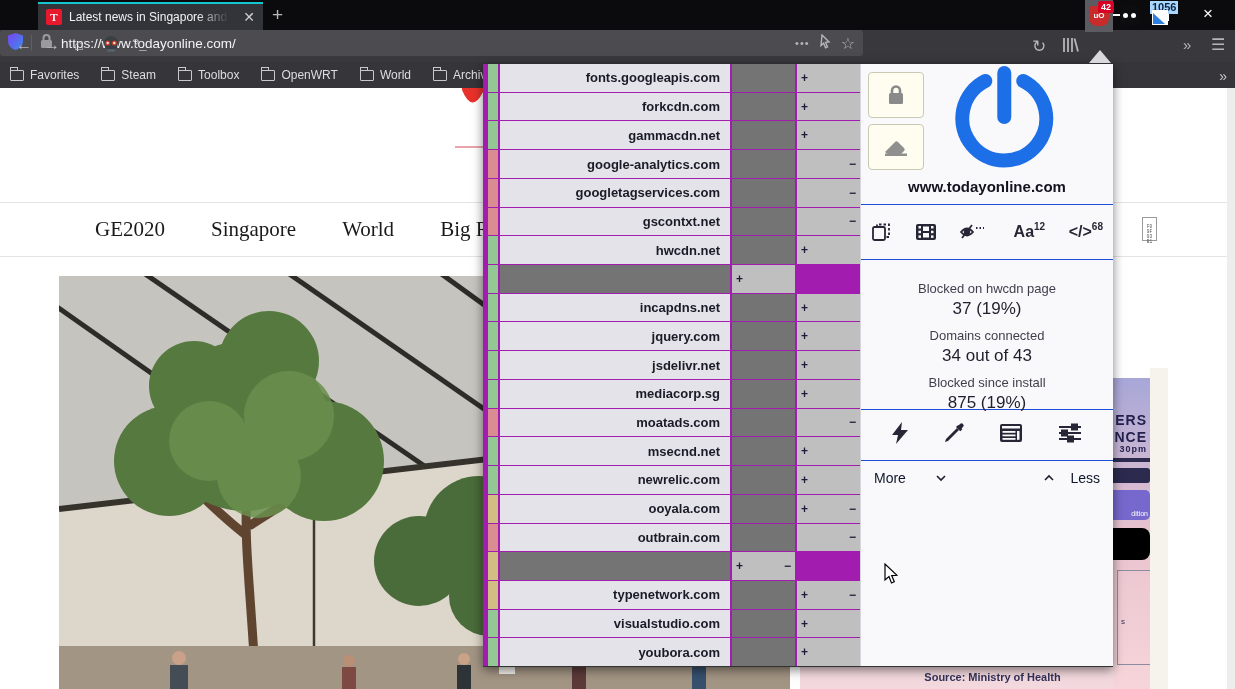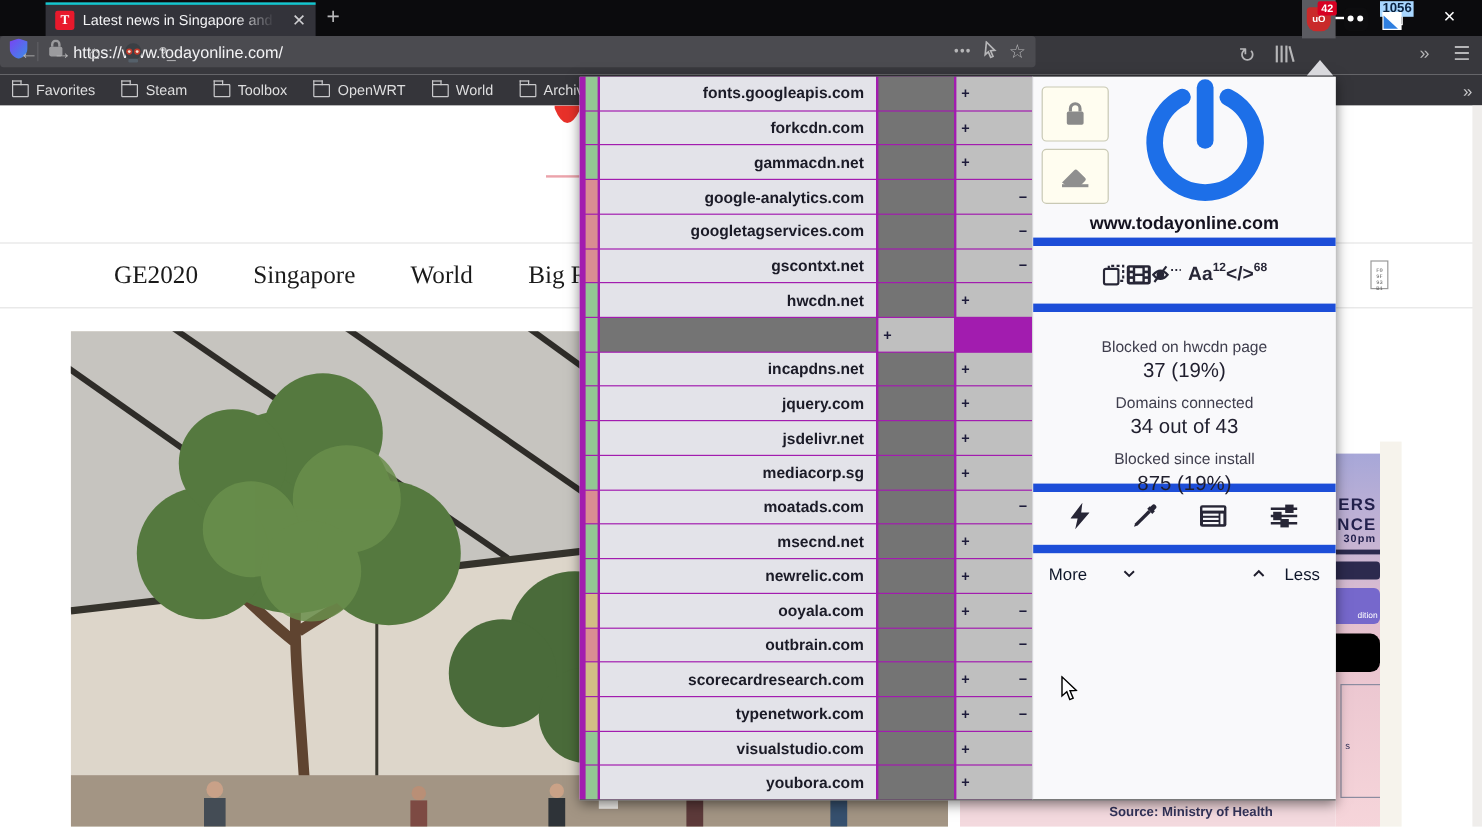--- a/index.html
+++ b/index.html
@@ -89,27 +89,27 @@
             margin-bottom:1px; font-size:13px; font-weight:bold; color:#1b1b27; }
   .fw-row:last-child { margin-bottom:0; }
   .strip.allowed { background:#93c793; } .strip.blocked { background:#d98d92; } .strip.mixed { background:#d2bd85; }
   .dname { background:#e3e3e9; display:flex; align-items:center; justify-content:flex-end; padding-right:10px;
            white-space:nowrap; overflow:hidden; }
   .cell { position:relative; } .cell.dark { background:#747474; } .cell.light { background:#bfbfbf; }
   .cell .plus { position:absolute; left:4px; top:50%; transform:translateY(-50%); font-size:12px; color:#1d1b3a; }
   .cell .minus { position:absolute; right:4px; top:50%; transform:translateY(-50%); font-size:12px; color:#1d1b3a; }
 
   #rpane { flex:1; background:#f9f9fb; border-left:1px solid #d6d6da; position:relative; color:#201f2e; }
-  .rsep { border-bottom:7px solid #1d4ed8; }
+  .rsep { border-bottom:1px solid #1d4ed8; }
   #basic { height:141px; position:relative; }
   .sqbtn { position:absolute; left:7px; width:56px; height:46px; background:#fffdf0; border:1px solid #c9c9b4;
            border-radius:4px; display:flex; align-items:center; justify-content:center; }
   #power { position:absolute; left:50%; top:1px; transform:translateX(-34%); }
   #hostname { position:absolute; left:0; right:0; top:114px; text-align:center; font-size:15px; font-weight:bold; color:#14121f; }
-  #togglerow { height:55px; display:flex; align-items:center; justify-content:center; padding:0 10px; }
+  #togglerow { height:55px; display:flex; align-items:center; justify-content:space-between; padding:0 10px; }
   .tog { color:#272636; display:flex; align-items:flex-start; }
   .tog sup { font-size:10px; font-weight:bold; margin-top:-2px; }
   .togtxt { font-weight:bold; font-size:16px; }
   #stats { height:150px; text-align:center; padding-top:12px; }
   .stat-label { font-size:13px; color:#3f3e4d; margin-top:9px; }
   .stat-value { font-size:17px; color:#201f2e; margin-top:3px; }
   #toolsrow { height:51px; display:flex; align-items:center; justify-content:space-around; padding:0 14px; }
   #morerow { height:34px; display:flex; align-items:center; font-size:14px; color:#0f172a; padding:0 13px; gap:30px; }
   #less-group { margin-left:auto; display:flex; align-items:center; gap:16px; }
   .chev { width:10px; height:10px; }
@@ -469,21 +469,20 @@
         <div class="fw-row">
           <span class="strip blocked"></span>
           <span class="dname">outbrain.com</span>
           <span class="cell dark"></span>
           <span class="cell light">
             <span class="minus">−</span>
           </span>
         </div>
         <div class="fw-row">
           <span class="strip mixed"></span>
-          <span class="dname">scorecardresearch.com</span>
           <span class="cell dark"></span>
           <span class="cell light">
             <span class="plus">+</span>
             <span class="minus">−</span>
           </span>
         </div>
         <div class="fw-row">
           <span class="strip mixed"></span>
           <span class="dname">typenetwork.com</span>
           <span class="cell dark"></span>

